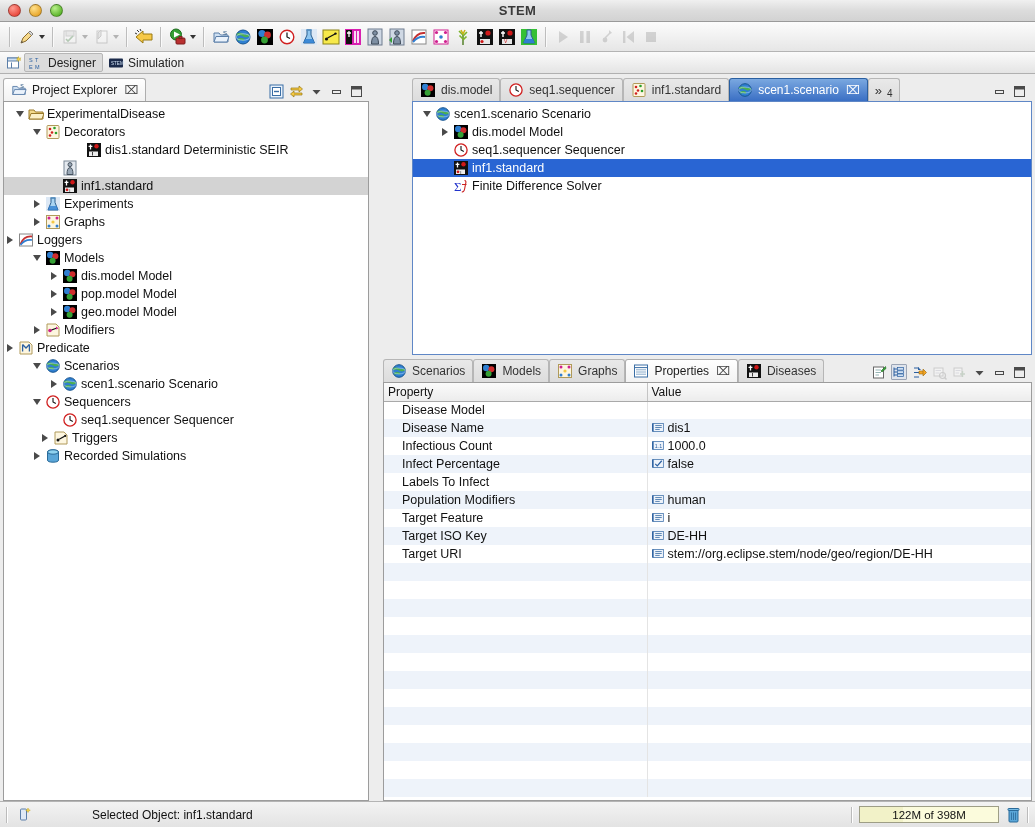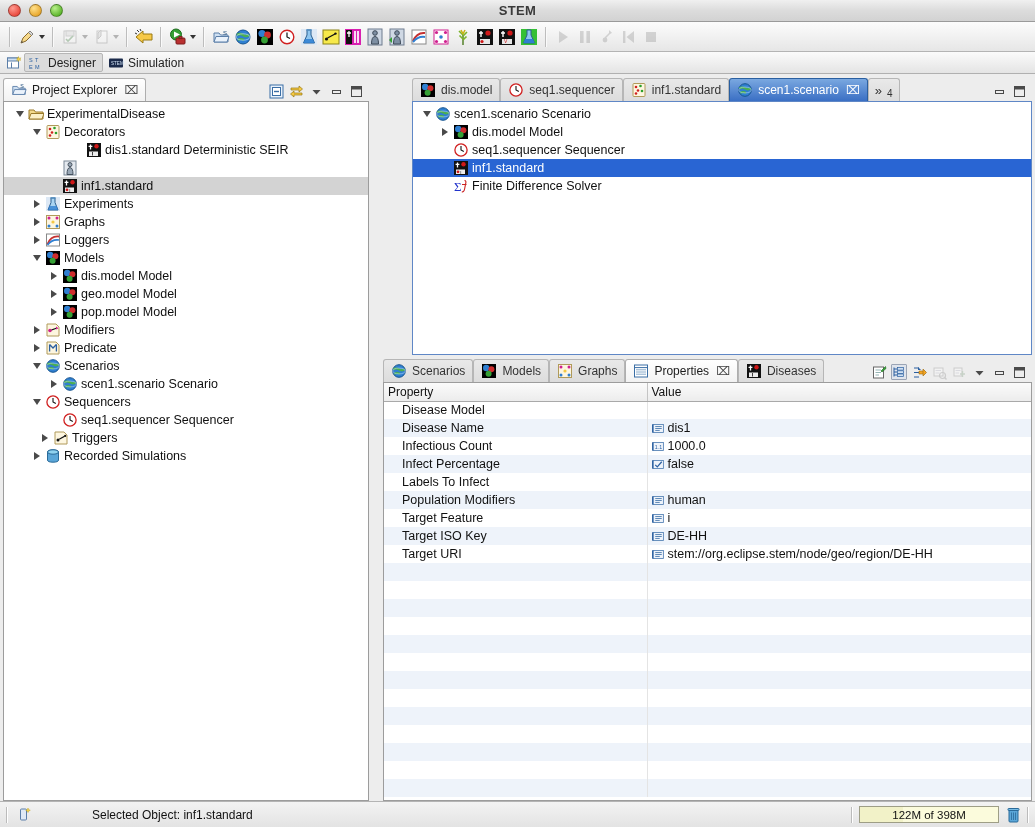--- a/index.html
+++ b/index.html
@@ -136,21 +136,21 @@
     padding: 0 4px; color: #111;
   }
   .tbl td {
     height: 18px; padding: 0 4px; color: #111;
     border-right: 1px solid #e4e4e4;
     white-space: nowrap; overflow: hidden;
   }
   .tbl tr.odd td { background: #ffffff; }
   .tbl tr.even td { background: #eef3fa; }
   .pcell { padding-left: 18px !important; }
-  .vwrap { display: flex; align-items: flex-end; gap: 3px; }
+  .vwrap { display: flex; align-items: flex-start; gap: 3px; }
 
   
   .status {
     height: 26px; flex: none;
     background: linear-gradient(to bottom, #f3f3f3, #e3e3e3);
     border-top: 1px solid #b4b4b4;
     display: flex; align-items: center; padding: 0 6px; gap: 8px;
     font-size: 12px; color: #111;
   }
   .st-sep { width: 1px; height: 16px; border-left: 1px solid #bbb; border-right: 1px solid #fff; }
@@ -548,21 +548,21 @@
               <span class="ico" style="width:16px;height:16px;"><svg width="16" height="16" viewBox="0 0 16 16">
                   <rect x="1.5" y="1.5" width="13" height="13" fill="#fdf6e0" stroke="#b09a5a"></rect>
                   <circle cx="4" cy="4" r="1.5" fill="#d02090"></circle>
                   <circle cx="12" cy="4" r="1.5" fill="#d02090"></circle>
                   <circle cx="4" cy="12" r="1.5" fill="#2f7fd1"></circle>
                   <circle cx="12" cy="12" r="1.5" fill="#2f7fd1"></circle>
                   <circle cx="8" cy="8" r="1.6" fill="#f5c842"></circle>
                 </svg></span>
               <span>Graphs</span>
             </div>
-            <div class="trow" style="padding-left:27px">
+            <div class="trow" style="">
               <span class="twist">
                 <span class="arrow-r"></span>
               </span>
               <span class="ico" style="width:16px;height:16px;"><svg width="16" height="16" viewBox="0 0 16 16">
                   <rect x="1.5" y="2" width="13" height="12" fill="#fff" stroke="#888"></rect>
                   <path d="M2.5 12 Q6 3.5 14 4.5" stroke="#c43030" stroke-width="1.8" fill="none"></path>
                   <path d="M2.5 13 Q7 7 14 8" stroke="#2f7fd1" stroke-width="1.6" fill="none"></path>
                 </svg></span>
               <span>Loggers</span>
             </div>
@@ -593,47 +593,47 @@
             <div class="trow" style="padding-left:44px">
               <span class="twist">
                 <span class="arrow-r"></span>
               </span>
               <span class="ico" style="width:16px;height:16px;"><svg width="16" height="16" viewBox="0 0 16 16">
                   <rect x="1" y="1" width="14" height="14" fill="#000"></rect>
                   <circle cx="5.2" cy="5" r="3.2" fill="#2f7fd1"></circle>
                   <circle cx="10.4" cy="6.2" r="3" fill="#cf2d2d"></circle>
                   <circle cx="7.6" cy="10.8" r="3" fill="#35a035"></circle>
                 </svg></span>
-              <span>geo.model Model</span>
+              <span>pop.model Model</span>
             </div>
             <div class="trow" style="padding-left:44px">
               <span class="twist">
                 <span class="arrow-r"></span>
               </span>
               <span class="ico" style="width:16px;height:16px;"><svg width="16" height="16" viewBox="0 0 16 16">
                   <rect x="1" y="1" width="14" height="14" fill="#000"></rect>
                   <circle cx="5.2" cy="5" r="3.2" fill="#2f7fd1"></circle>
                   <circle cx="10.4" cy="6.2" r="3" fill="#cf2d2d"></circle>
                   <circle cx="7.6" cy="10.8" r="3" fill="#35a035"></circle>
                 </svg></span>
-              <span>pop.model Model</span>
+              <span>geo.model Model</span>
             </div>
             <div class="trow" style="padding-left:27px">
               <span class="twist">
                 <span class="arrow-r"></span>
               </span>
               <span class="ico" style="width:16px;height:16px;"><svg width="16" height="16" viewBox="0 0 16 16">
                   <path d="M2 2 L11 2 L14 5 L14 14 L2 14 Z" fill="#fdf6e0" stroke="#b09a5a"></path>
                   <circle cx="5" cy="8.5" r="1.8" fill="#d0208c"></circle>
                   <path d="M6.5 8 L12 6" stroke="#111" stroke-width="1.3"></path>
                   <path d="M11 4.6 L13.6 6.2 L11 7.4 Z" fill="#d0208c"></path>
                 </svg></span>
               <span>Modifiers</span>
             </div>
-            <div class="trow" style="padding-left:27px">
+            <div class="trow" style="">
               <span class="twist">
                 <span class="arrow-r"></span>
               </span>
               <span class="ico" style="width:16px;height:16px;"><svg width="16" height="16" viewBox="0 0 16 16">
                   <path d="M2 2 L11 2 L14 5 L14 14 L2 14 Z" fill="#fdf6e0" stroke="#b09a5a"></path>
                   <path d="M4.6 4.5 L4.6 11.5 M4.6 4.5 L8 8 L11.4 4.5" stroke="#2a5fa0" stroke-width="1.3" fill="none"></path>
                   <path d="M11.4 4.5 L11.4 11.5" stroke="#2a5fa0" stroke-width="1.3"></path>
                 </svg></span>
               <span>Predicate</span>
             </div>

